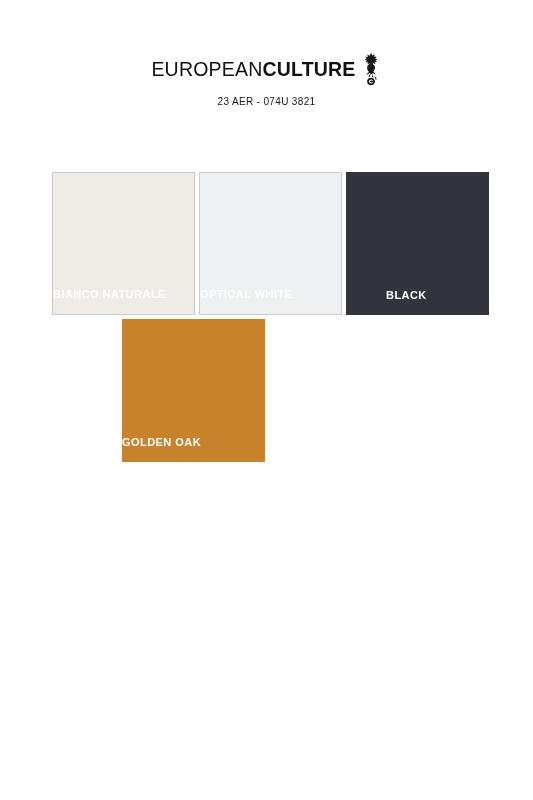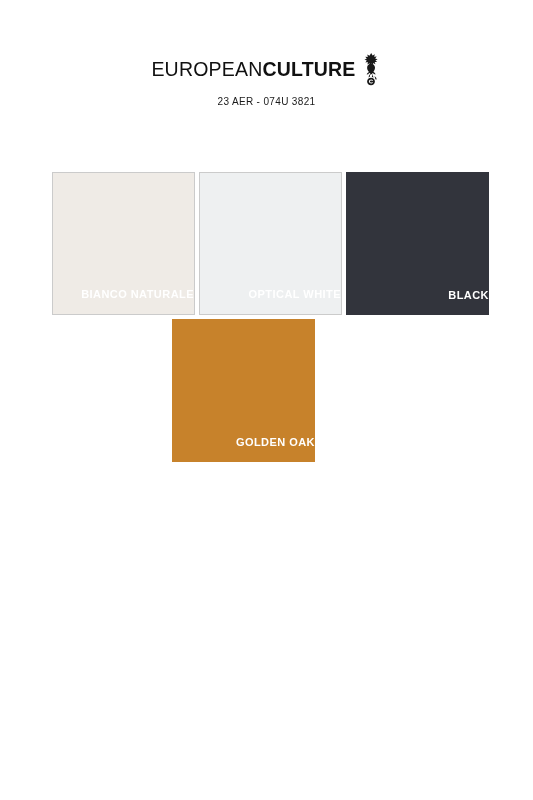--- a/index.html
+++ b/index.html
@@ -71,21 +71,21 @@
     top: 172px;
     left: 52px;
     width: 430px;
   }
   .swatch-row {
     display: flex;
     gap: 4px;
     margin-bottom: 4px;
   }
   .swatch-row.row-2 {
-    margin-left: 120px;
+    margin-left: 70px;
   }
 
   .swatch {
     width: 143px;
     height: 143px;
     box-sizing: border-box;
     position: relative;
     display: flex;
     align-items: flex-end;
     justify-content: center;
@@ -93,21 +93,21 @@
   }
   .swatch.bordered {
     border: 1px solid #cbcbcb;
   }
 
   .swatch-label {
     font-size: 11px;
     font-weight: 700;
     letter-spacing: 0.45px;
     color: #ffffff;
-    text-align: right;
+    text-align: left;
     width: 100%;
     padding-bottom: 14px;
     user-select: none;
   }
 </style>
 </head>
 <body>
 
 <div class="page">
 
@@ -144,21 +144,21 @@
 
       <div class="swatch bordered" style="background-color: rgb(239, 235, 230); border-color: rgb(203, 203, 203);">
         <span class="swatch-label" style="color: rgb(255, 255, 255);">BIANCO NATURALE</span>
       </div>
 
       <div class="swatch bordered" style="background-color: rgb(238, 240, 241); border-color: rgb(203, 203, 203);">
         <span class="swatch-label" style="color: rgb(255, 255, 255);">OPTICAL WHITE</span>
       </div>
 
       <div class="swatch" style="background-color: rgb(50, 52, 60);">
-        <span class="swatch-label" style="color: rgb(255, 255, 255);">BLACK</span>
+        <span class="swatch-label" style="color: rgb(255, 255, 255); padding-left: 40px;">BLACK</span>
       </div>
 
     </div>
 
     <div class="swatch-row row-2">
 
       <div class="swatch" style="background-color: rgb(199, 130, 43);">
         <span class="swatch-label" style="color: rgb(255, 255, 255);">GOLDEN OAK</span>
       </div>
 

